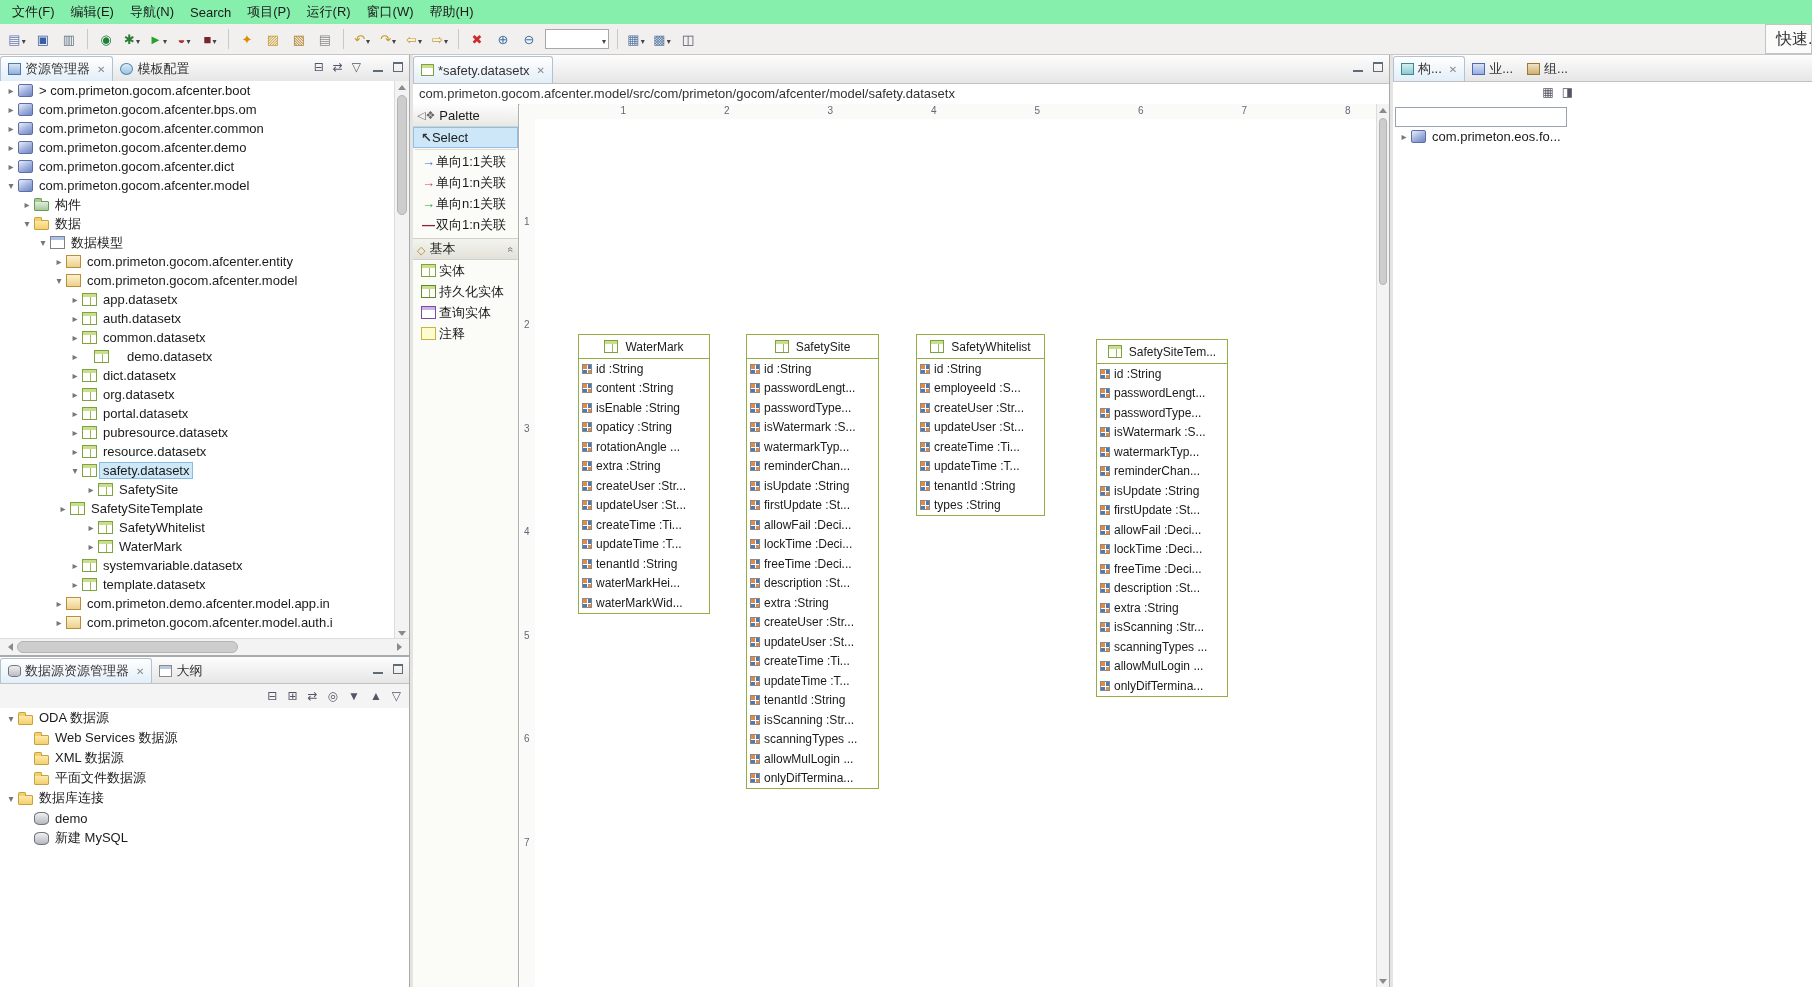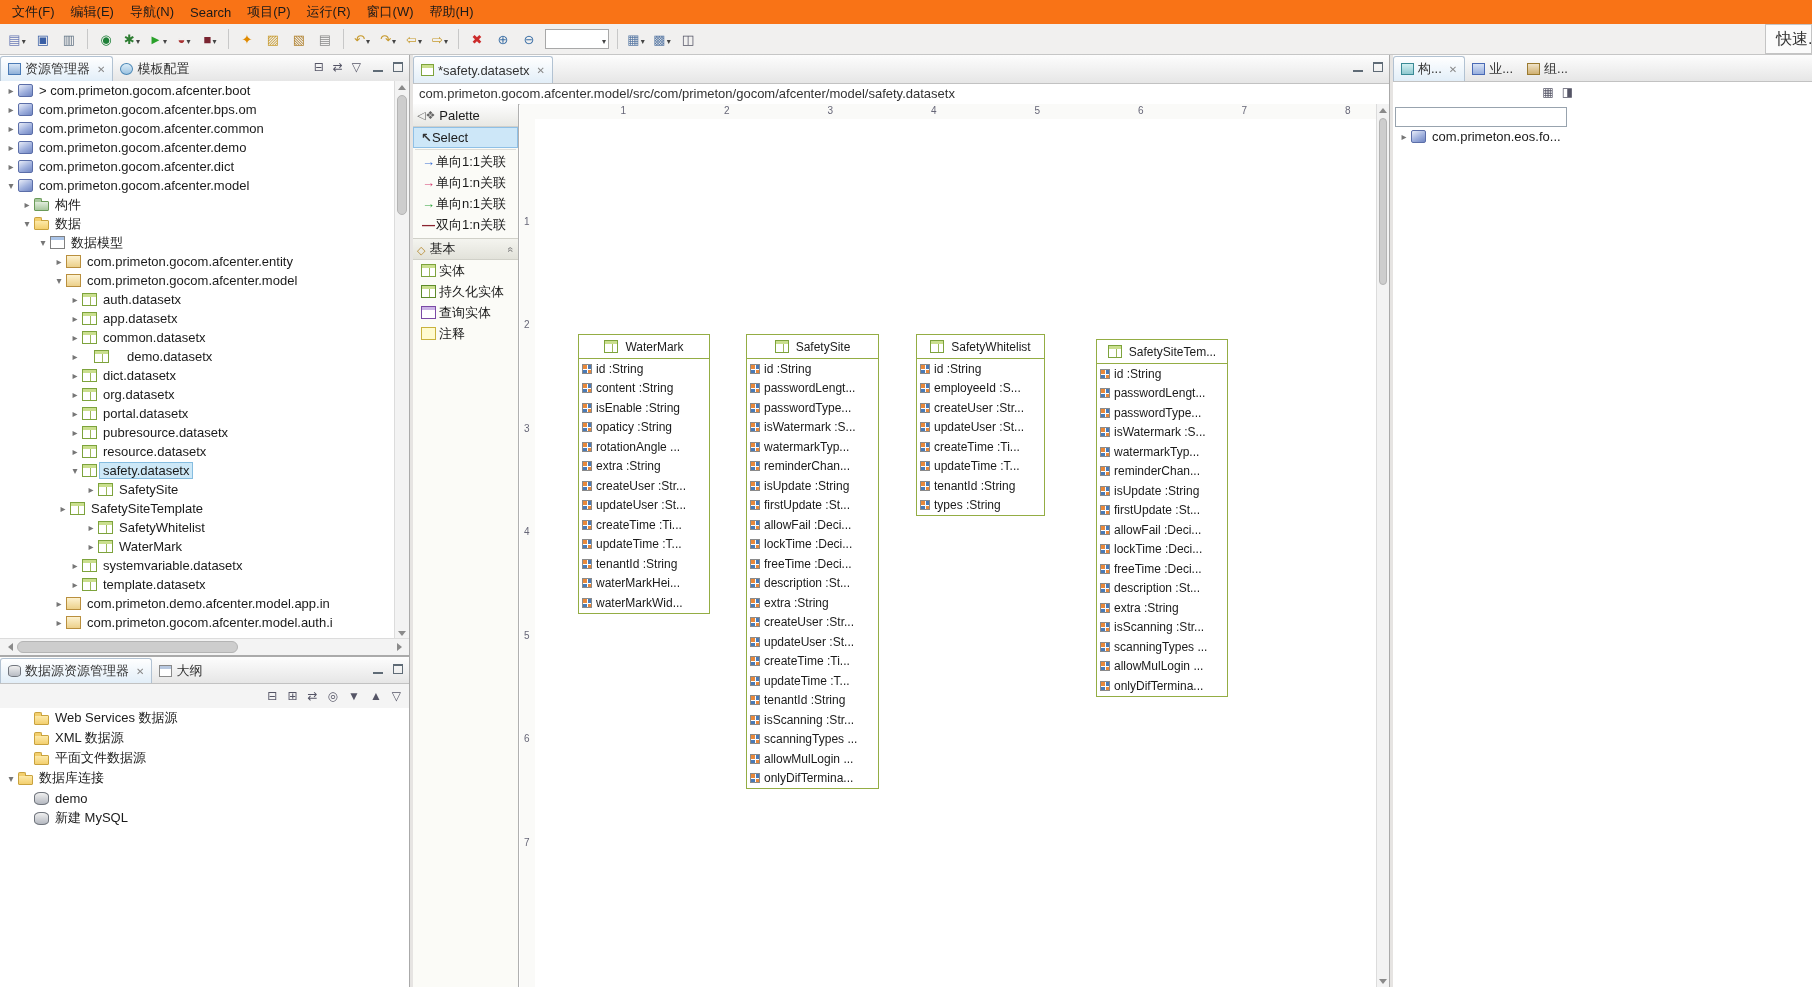--- a/index.html
+++ b/index.html
@@ -1,20 +1,20 @@
 <!DOCTYPE html>
 <html><head>
 <meta charset="utf-8">
 <style>
   html,body{margin:0;padding:0;}
   body{font-family:"Liberation Sans","DejaVu Sans",sans-serif;}
   #app{position:relative;width:1812px;height:987px;background:#f1f0ef;overflow:hidden;font-size:13px;color:#1a1a1a;}
 
   
-  .menubar{height:24px;display:flex;align-items:center;padding-left:4px;background:#f97316;}
+  .menubar{height:24px;display:flex;align-items:center;padding-left:4px;background:#86efac;}
   .menu-item{padding:3px 8px;cursor:default;}
   .toolbar{position:absolute;top:24px;left:0;right:0;height:30px;display:flex;align-items:center;padding-left:4px;background:#f1f0ef;border-bottom:1px solid #c6c6c6;}
   .tbtn{height:22px;min-width:20px;display:flex;align-items:center;justify-content:center;margin:0 1px;border-radius:3px;padding:0 2px;}
   .tbtn .glyph{font-size:13px;line-height:1;}
   .dd{display:inline-block;margin-left:1px;color:#444;}
   .dd::before{content:"▾";font-size:8px;}
   .tsep{width:1px;height:20px;background:#c8c8c8;margin:0 5px;}
   .zoom-combo{width:58px;height:18px;background:#fff;border:1px solid #a8a8a8;display:flex;align-items:center;justify-content:flex-end;margin:0 3px;padding:0 2px;}
   .quick-access{margin-left:auto;margin-right:0;height:28px;width:35px;border:1px solid #c4c4c4;background:#fbfbfb;overflow:hidden;white-space:nowrap;display:flex;align-items:center;padding-left:10px;font-size:16px;color:#333;}
 
@@ -318,26 +318,26 @@
             <span class="lbl">com.primeton.gocom.afcenter.entity</span>
           </div>
           <div class="tree-row" style="padding-left: 52px;">
             <span class="twisty e"></span>
             <span class="ic ic-package"></span>
             <span class="lbl">com.primeton.gocom.afcenter.model</span>
           </div>
           <div class="tree-row" style="padding-left: 68px;">
             <span class="twisty c"></span>
             <span class="ic ic-datasetx"></span>
+            <span class="lbl">app.datasetx</span>
+          </div>
+          <div class="tree-row" style="padding-left: 68px;">
+            <span class="twisty c"></span>
+            <span class="ic ic-datasetx"></span>
             <span class="lbl">auth.datasetx</span>
-          </div>
-          <div class="tree-row" style="padding-left: 68px;">
-            <span class="twisty c"></span>
-            <span class="ic ic-datasetx"></span>
-            <span class="lbl">app.datasetx</span>
           </div>
           <div class="tree-row" style="padding-left: 68px;">
             <span class="twisty c"></span>
             <span class="ic ic-datasetx"></span>
             <span class="lbl">common.datasetx</span>
           </div>
           <div class="tree-row" style="padding-left: 68px; gap: 12px;">
             <span class="twisty c"></span>
             <span class="ic ic-datasetx"></span>
             <span class="lbl">demo.datasetx</span>
@@ -450,20 +450,25 @@
       <div class="ds-toolbar" id="ds-toolbar">
           <span class="hicon">⊟</span>
           <span class="hicon">⊞</span>
           <span class="hicon">⇄</span>
           <span class="hicon">◎</span>
           <span class="hicon">▼</span>
           <span class="hicon">▲</span>
           <span class="hicon">▽</span>
         </div>
       <div class="tree-wrap" id="ds-tree">
+          <div class="tree-row" style="padding-left: 4px;">
+            <span class="twisty e"></span>
+            <span class="ic ic-folder"></span>
+            <span class="lbl">ODA 数据源</span>
+          </div>
           <div class="tree-row" style="padding-left: 20px;">
             <span class="twisty"></span>
             <span class="ic ic-folder"></span>
             <span class="lbl">Web Services 数据源</span>
           </div>
           <div class="tree-row" style="padding-left: 20px;">
             <span class="twisty"></span>
             <span class="ic ic-folder"></span>
             <span class="lbl">XML 数据源</span>
           </div>

